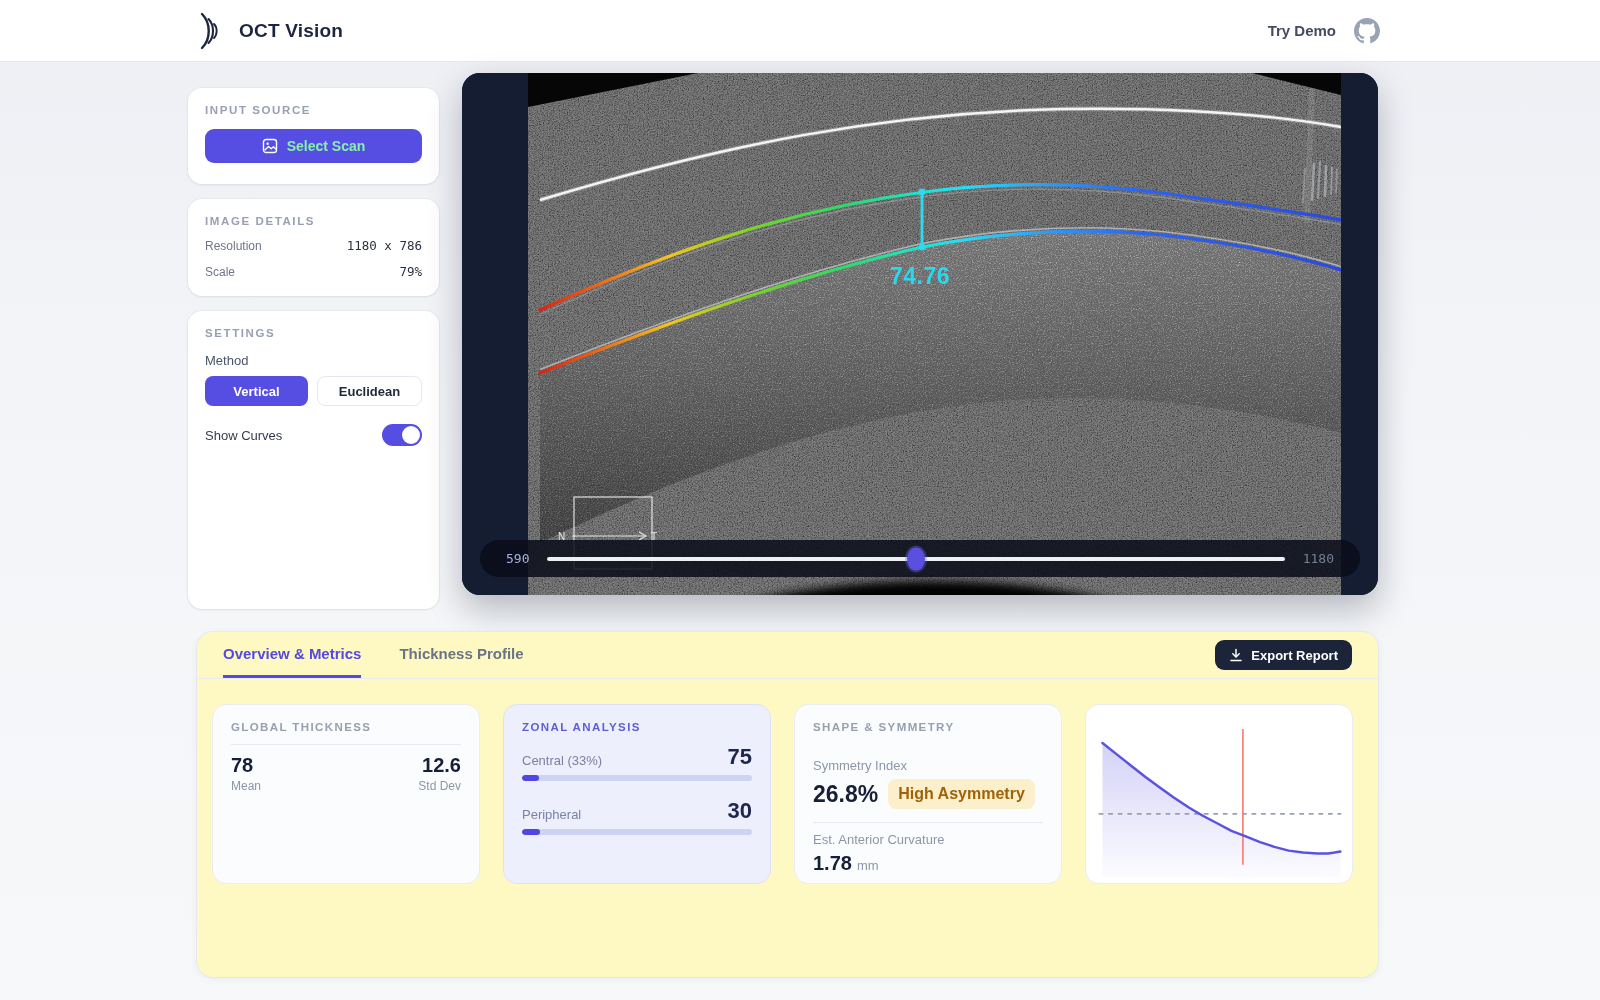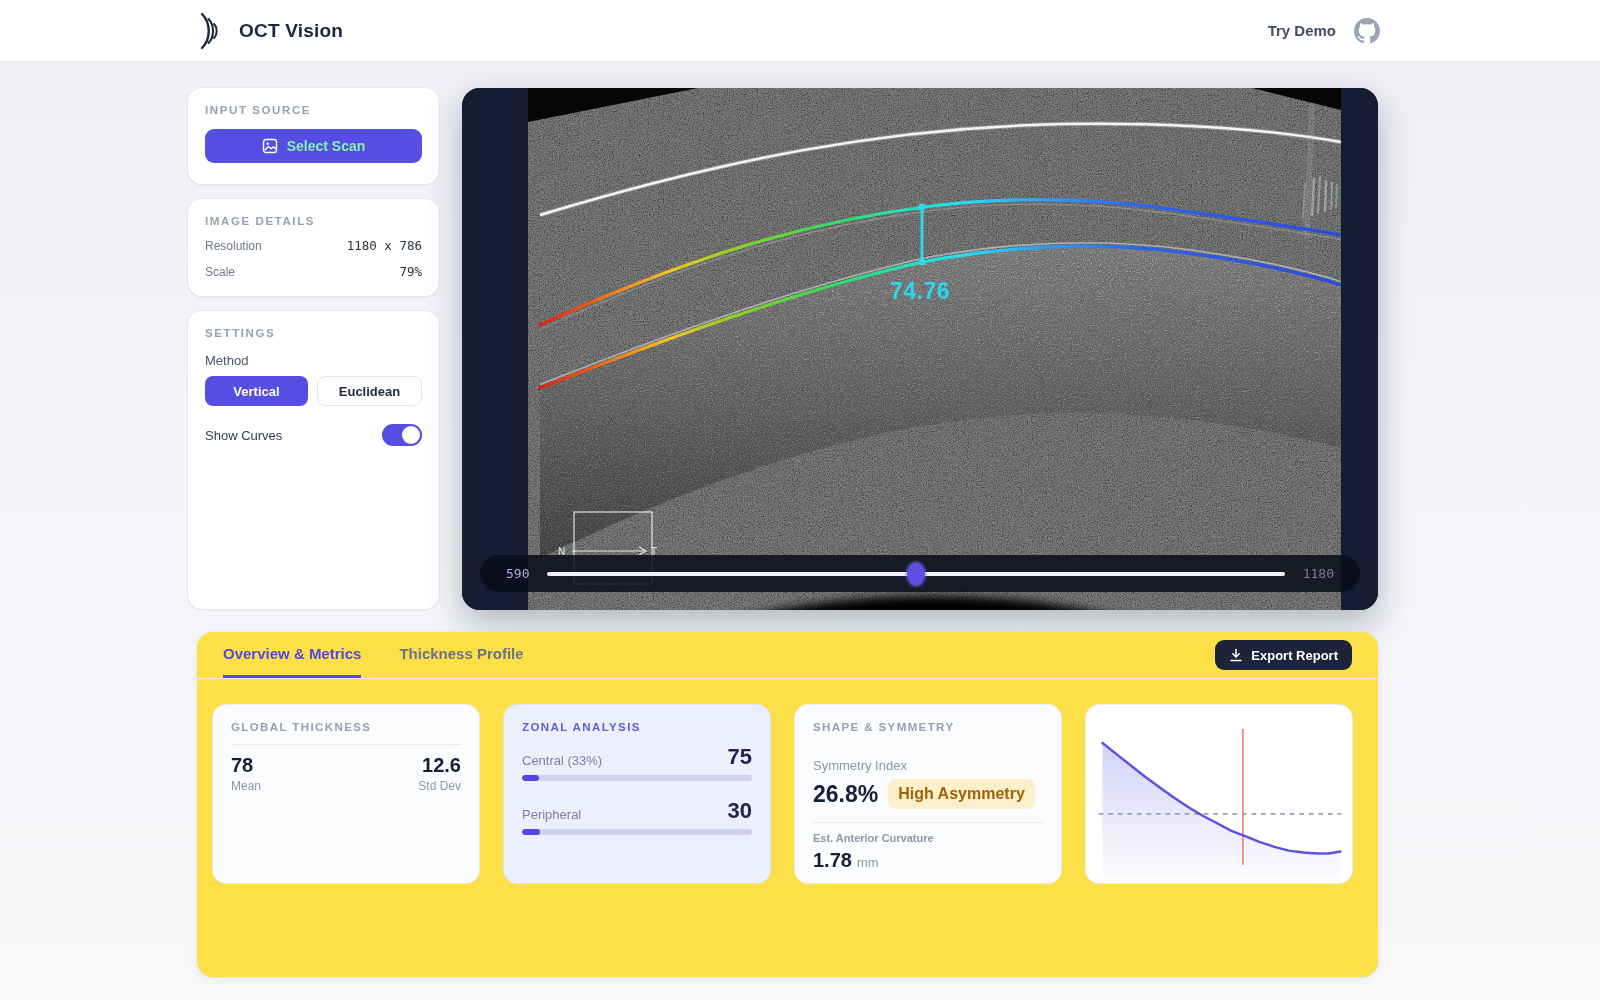--- a/index.html
+++ b/index.html
@@ -40,34 +40,34 @@
   .seg button{flex:1;height:30px;border-radius:8px;font-size:13px;font-weight:bold;cursor:pointer;
     font-family:"Liberation Sans",sans-serif;}
   .seg .on{background:#564ee2;color:#fff;border:none;}
   .seg .off{background:#fff;color:#1f2937;border:1px solid #e3e7ef;}
   .toggle-row{display:flex;justify-content:space-between;align-items:center;margin-top:18px;}
   .toggle-row .t-label{font-size:13px;color:#333c4e;}
   .toggle{width:40px;height:22px;border-radius:11px;background:#564ee2;position:relative;cursor:pointer;}
   .toggle .knob{position:absolute;top:2px;right:2px;width:18px;height:18px;border-radius:50%;background:#fff;}
 
   
-  .viewer{position:absolute;left:462px;top:88px;width:916px;height:522px;border-radius:18px;
+  .viewer{position:absolute;left:462px;top:73px;width:916px;height:522px;border-radius:18px;
     background:#141c31;overflow:hidden;box-shadow:0 14px 34px rgba(15,23,42,.28);}
   .viewer svg.scan{position:absolute;inset:0;width:100%;height:100%;display:block;}
   .slider-pill{position:absolute;left:18px;right:18px;bottom:18px;height:37px;border-radius:19px;
     background:rgba(9,13,26,.86);display:flex;align-items:center;padding:0 26px;gap:18px;box-sizing:border-box;}
   .slider-pill .cur{font-size:13px;color:#a9b2dd;}
   .slider-pill .max{font-size:13px;color:#747e95;}
   .trackwrap{flex:1;position:relative;height:100%;cursor:pointer;}
   .track{position:absolute;left:0;right:0;top:50%;height:4px;margin-top:-2px;border-radius:2px;background:#eef0f4;}
   .thumb{position:absolute;top:50%;width:18px;height:23px;border-radius:50%;background:#5b4fe0;
     transform:translate(-50%,-50%);box-shadow:0 0 0 2px rgba(110,100,240,.35);cursor:grab;}
 
   
-  .panel{position:absolute;left:197px;top:632px;width:1181px;height:345px;background:#fde047;border-radius:16px;
+  .panel{position:absolute;left:197px;top:632px;width:1181px;height:345px;background:#fef9c3;border-radius:16px;
     box-shadow:0 2px 8px rgba(16,24,40,.06),0 0 0 1px rgba(230,234,240,.55);box-sizing:border-box;}
   .tabs-row{height:46px;border-bottom:1px solid #e9edf2;display:flex;align-items:stretch;padding:0 26px;}
   .tab{display:flex;align-items:center;margin-right:38px;font-size:15px;font-weight:bold;cursor:pointer;
     border-bottom:3px solid transparent;box-sizing:border-box;}
   .tab.active{color:#5549e0;border-bottom-color:#5549e0;}
   .tab.inactive{color:#6b7486;}
   .export-btn{margin-left:auto;align-self:center;height:30px;background:#1b2438;border:none;border-radius:9px;
     color:#fff;font-size:13px;font-weight:bold;display:flex;align-items:center;gap:8px;padding:0 14px;cursor:pointer;
     font-family:"Liberation Sans",sans-serif;}
   .cards{display:flex;gap:23px;padding:25px 23px 0 15px;}
@@ -320,21 +320,21 @@
     </div>
 
     <div class="card">
       <div class="card-title">SHAPE &amp; SYMMETRY</div>
       <div class="small-lbl" style="font-size:13px;margin-top:25px;">Symmetry Index</div>
       <div class="sym-row">
         <span class="sym-val">26.8%</span>
         <span class="badge">High Asymmetry</span>
       </div>
       <div class="divider" style="margin-top:13px;"></div>
-      <div class="small-lbl" style="font-size:11px;margin-top:3px;font-weight:bold;">Est. Anterior Curvature</div>
+      <div class="small-lbl" style="font-size:13px;margin-top:3px;">Est. Anterior Curvature</div>
       <div class="curv-row">
         <span class="mid">1.78</span>
         <span class="unit">mm</span>
       </div>
     </div>
 
     <div class="card chart">
       <svg viewBox="0 0 268 178" preserveAspectRatio="none">
         <defs>
           <linearGradient id="sparkFill" x1="0" y1="0" x2="0" y2="1">

